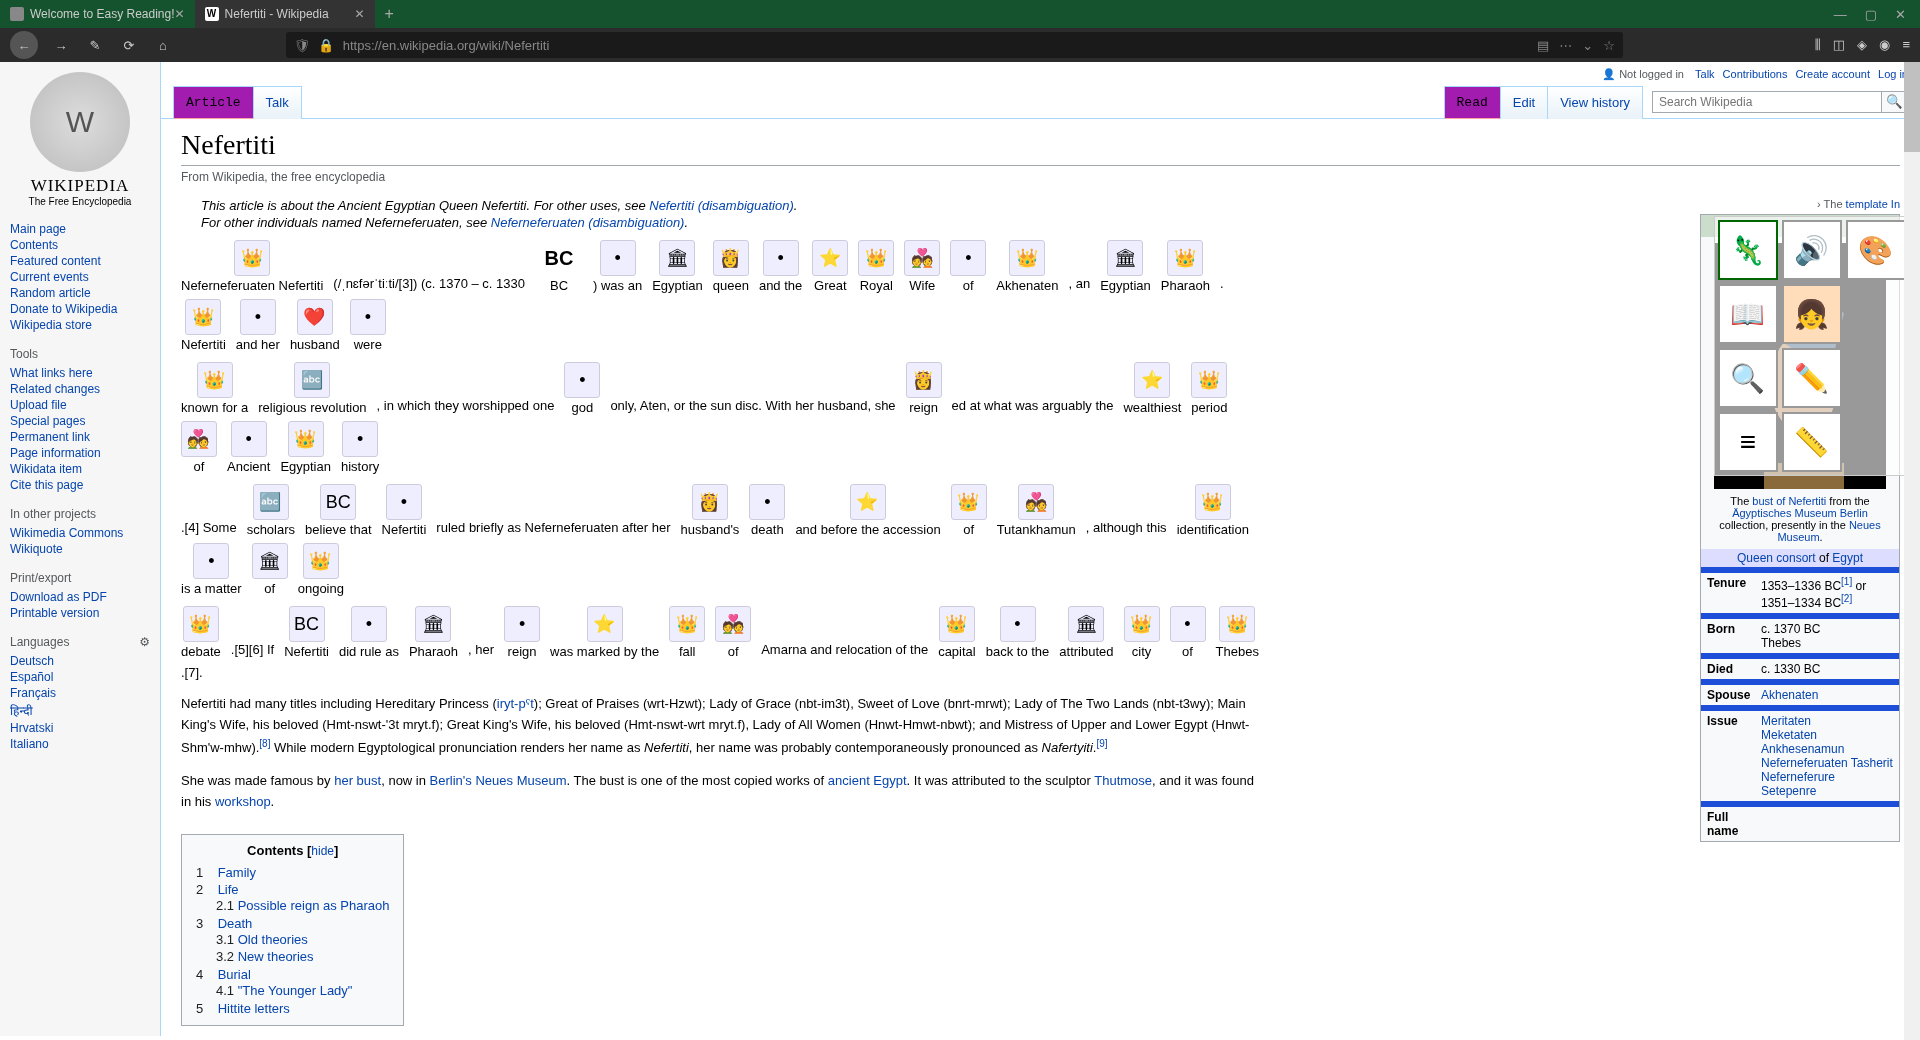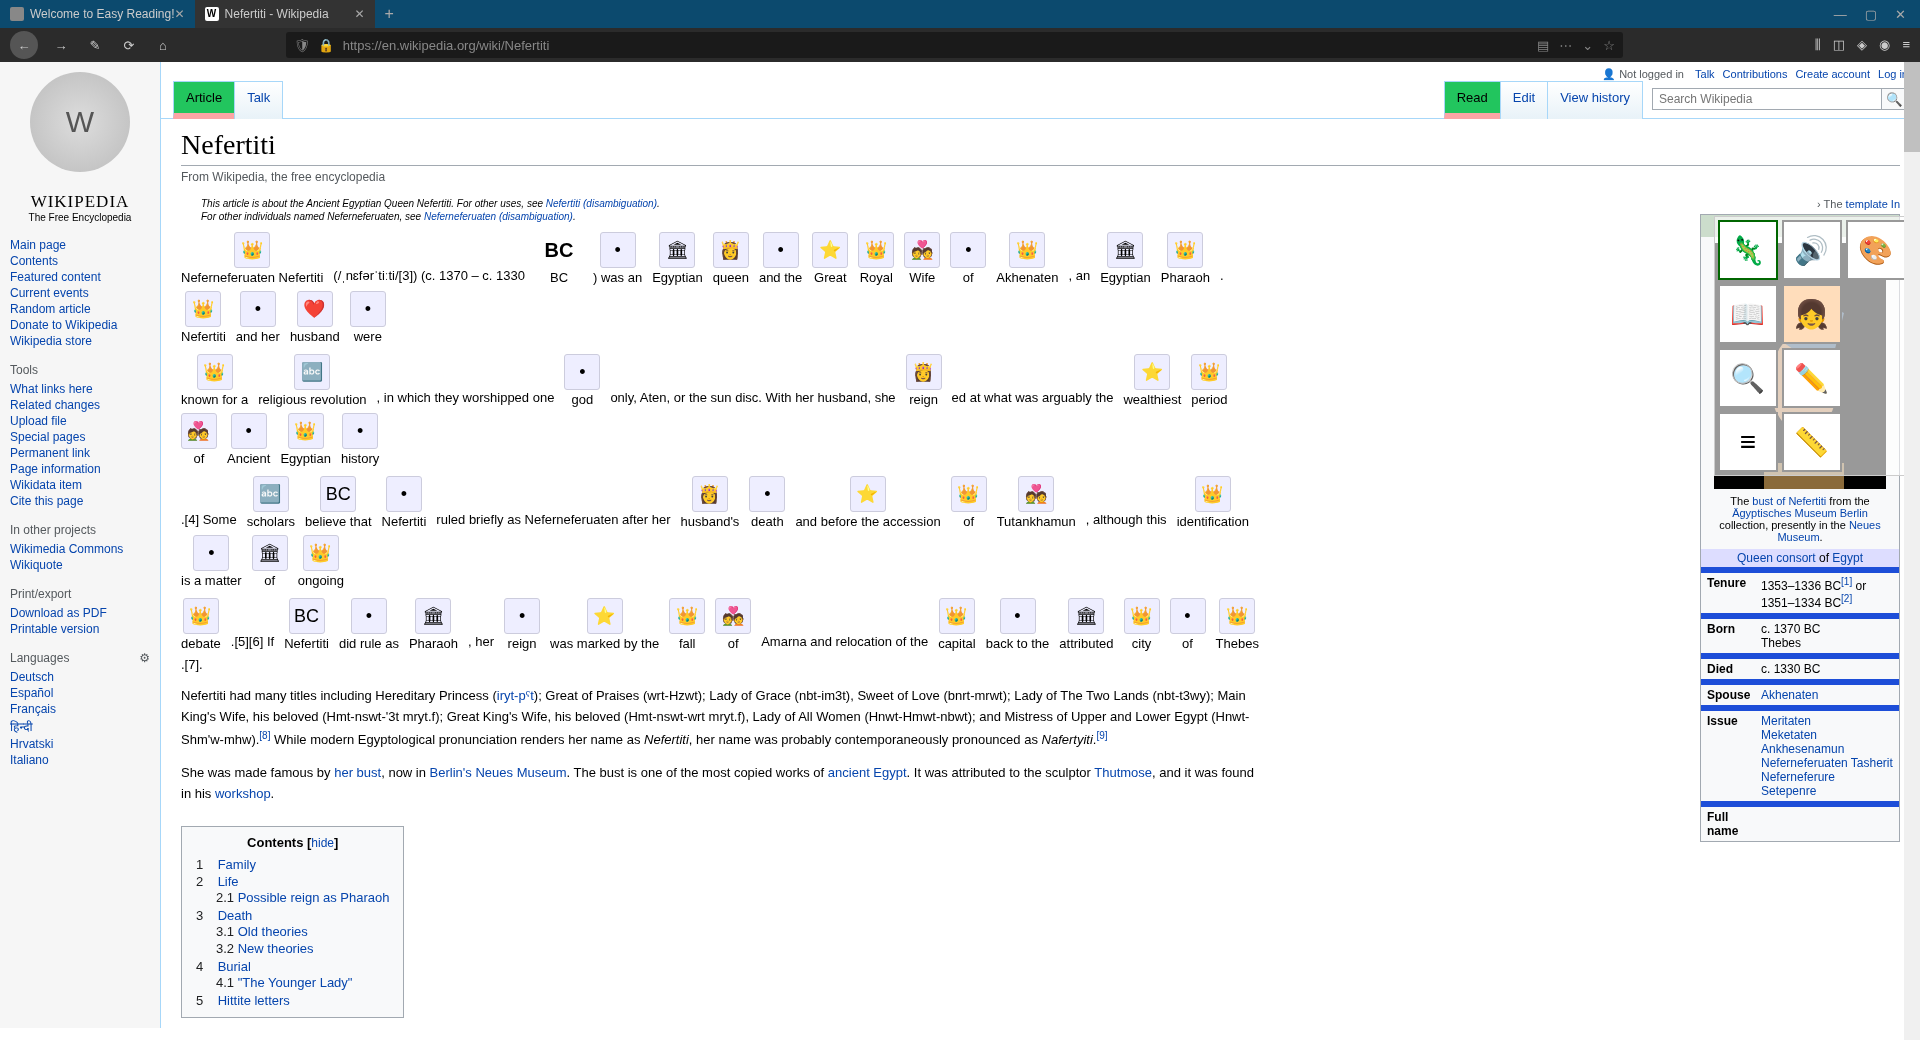--- a/index.html
+++ b/index.html
@@ -1,20 +1,20 @@
 <!DOCTYPE html>
 <html><head>
 <meta charset="utf-8">
 <style>
 * { box-sizing: border-box; margin: 0; padding: 0; }
 body { font-family: sans-serif; font-size: 13px; background: #fff; }
 
 
 .browser-chrome { background: #1a1a1a; }
-.tab-bar { display: flex; align-items: center; height: 28px; background: #0c4a6e; }
+.tab-bar { display: flex; align-items: center; height: 28px; background: #14532d; }
 .tab { display: flex; align-items: center; height: 28px; padding: 0 10px; color: #ccc; font-size: 12px; min-width: 180px; position: relative; }
 .tab.active { background: #333; }
 .tab .favicon { width: 14px; height: 14px; margin-right: 6px; background: #888; border-radius: 2px; }
 .tab .close { margin-left: auto; color: #aaa; cursor: pointer; }
 .tab-add { color: #aaa; padding: 0 10px; font-size: 16px; cursor: pointer; }
 .window-controls { margin-left: auto; display: flex; gap: 18px; padding: 0 14px; color: #aaa; }
 
 .nav-bar { display: flex; align-items: center; height: 34px; background: #2b2b2b; padding: 0 10px; gap: 12px; }
 .nav-btn { width: 22px; height: 22px; display: flex; align-items: center; justify-content: center; color: #ccc; cursor: pointer; border-radius: 3px; }
 .nav-btn.back { background: #555; border-radius: 50%; width: 28px; height: 28px; }
@@ -22,48 +22,48 @@
 .url-bar .lock { margin-right: 8px; }
 .right-icons { display: flex; gap: 12px; color: #ccc; }
 
 
 .page { display: flex; background: #f6f6f6; }
 
 
 .sidebar { width: 160px; padding: 10px; font-size: 12px; }
 .logo-box { text-align: center; margin-bottom: 10px; }
 .logo-globe { width: 100px; height: 100px; margin: 0 auto; background: radial-gradient(#ddd, #bbb); border-radius: 50%; display: flex; align-items: center; justify-content: center; font-size: 30px; color: #555; }
-.logo-text { font-family: 'Linux Libertine', Georgia, serif; font-size: 17px; letter-spacing: 1px; margin-top: 20px; }
+.logo-text { font-family: 'Linux Libertine', Georgia, serif; font-size: 17px; letter-spacing: 1px; margin-top: 4px; }
 .logo-tagline { font-size: 10px; }
 .nav-section { margin-top: 14px; }
 .nav-heading { color: #54595d; font-size: 12px; margin-bottom: 4px; display: flex; justify-content: space-between; align-items: center; }
 .nav-heading .gear { color: #54595d; cursor: pointer; }
 .sidebar a, .link { color: #0645ad; text-decoration: none; display: block; padding: 1px 0; cursor: pointer; }
 
 
 .main { flex: 1; background: #fff; border-left: 1px solid #a7d7f9; position: relative; }
 
 .top-links { text-align: right; font-size: 11px; padding: 6px 12px 0; color: #54595d; }
 .top-links a { color: #0645ad; margin-left: 8px; cursor: pointer; }
 .top-links .user-icon { color: #54595d; }
 
 .page-tabs { display: flex; align-items: flex-end; border-bottom: 1px solid #a7d7f9; padding: 0 12px; margin-top: 6px; position: relative; height: 32px; }
 .page-tabs .tab-group-left { display: flex; }
 .page-tabs .tab-group-right { display: flex; margin-left: auto; align-items: center; }
 .ptab { padding: 8px 12px; font-size: 13px; color: #0645ad; cursor: pointer; background: linear-gradient(#fff, #e8f2f8); border: 1px solid #a7d7f9; border-bottom: none; margin-right: -1px; position: relative; top: 1px; }
-.ptab.active { background: #22c55e; color: #000; border-bottom: 6px solid #fca5a5; }
+.ptab.active { background: #a21caf; color: #000; border-bottom: 1px solid #fca5a5; font-family: Liberation Mono, monospace; }
 .search-box { display: flex; margin-left: 10px; }
 .search-box input { width: 230px; height: 22px; border: 1px solid #a2a9b1; padding: 0 6px; font-size: 12px; }
 .search-box button { width: 26px; border: 1px solid #a2a9b1; border-left: none; background: #f8f9fa; cursor: pointer; }
 
 .content { padding: 10px 20px; }
 h1.title { font-family: 'Linux Libertine', Georgia, serif; font-size: 28px; font-weight: normal; border-bottom: 1px solid #a2a9b1; padding-bottom: 4px; }
 .subtitle { font-size: 12px; color: #54595d; margin: 4px 0 14px; }
 
-.hatnote { font-style: italic; font-size: 10px; padding-left: 20px; margin-bottom: 2px; }
+.hatnote { font-style: italic; font-size: 13px; padding-left: 20px; margin-bottom: 2px; }
 .hatnote a { color: #0645ad; }
 
 .body-text { font-size: 13px; line-height: 1.6; margin: 12px 0; max-width: 1080px; }
 .body-text a { color: #0645ad; }
 sup { font-size: 10px; color: #0645ad; }
 
 
 .symbol-para { display: flex; flex-wrap: wrap; align-items: flex-end; gap: 6px 10px; max-width: 1080px; margin: 10px 0; }
 .sym-word { display: flex; flex-direction: column; align-items: center; font-size: 13px; }
 .sym-img { width: 36px; height: 36px; background: #eef; border: 1px solid #ccd; border-radius: 3px; display: flex; align-items: center; justify-content: center; font-size: 18px; margin-bottom: 2px; }

